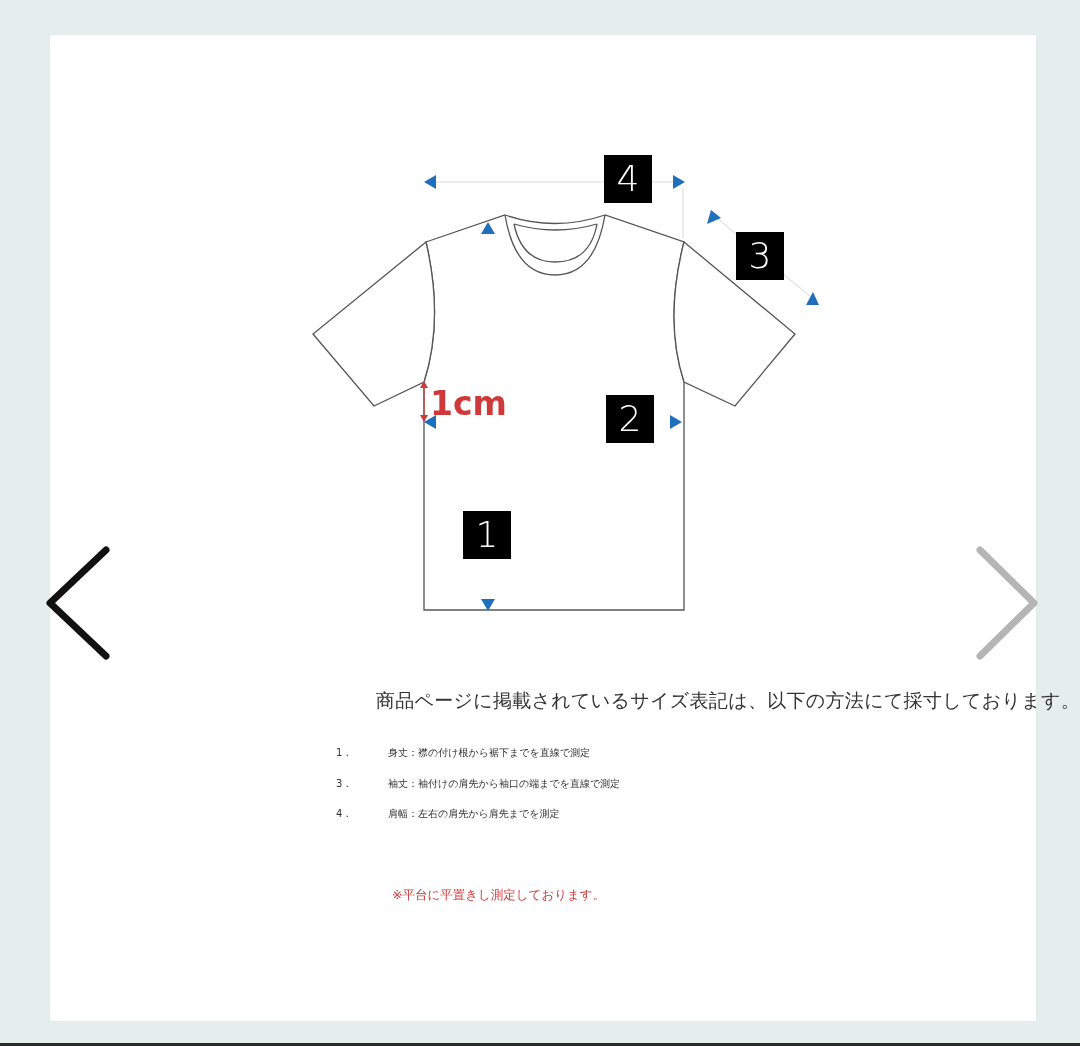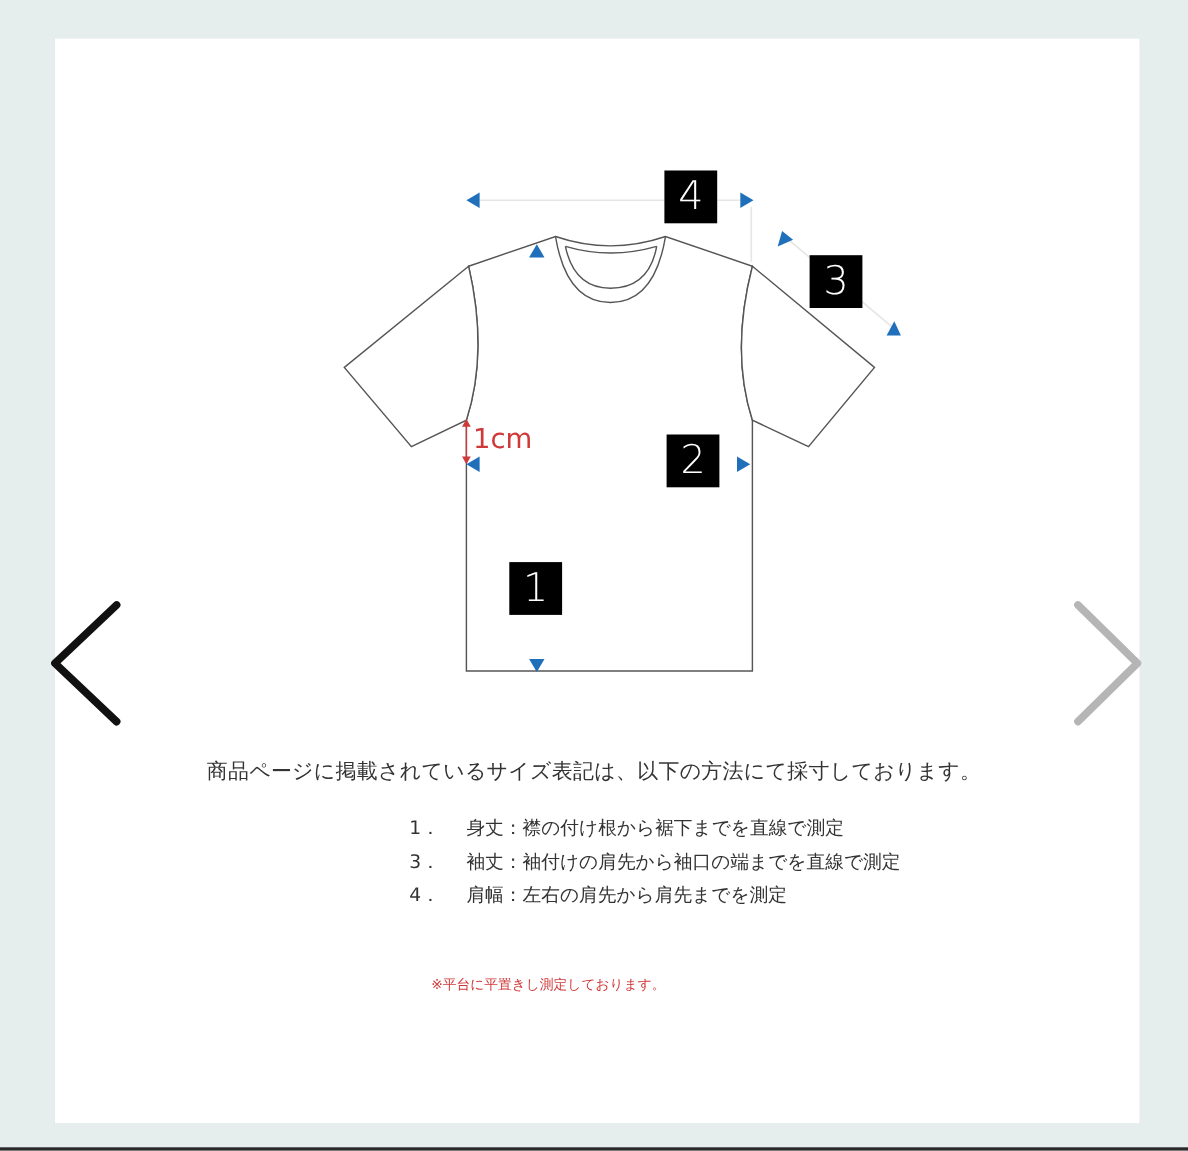--- a/index.html
+++ b/index.html
@@ -13,38 +13,38 @@
     position: absolute; left: 50px; top: 35px; width: 986px; height: 986px;
     background: #ffffff;
     box-shadow: 0 0 1px rgba(0,0,0,0.08);
   }
   .diagram { position: absolute; left: 0; top: 0; }
   .nav-arrow { position: absolute; cursor: pointer; }
   .nav-prev { left: 40px; top: 540px; width: 80px; height: 130px; }
   .nav-next { left: 968px; top: 540px; width: 80px; height: 130px; }
   .caption {
     position: absolute; left: 0; width: 1080px; top: 688px;
-    text-align: center; font-size: 19px; color: #333; letter-spacing: 0.3px;
+    text-align: right; font-size: 19px; color: #333; letter-spacing: 0.3px;
   }
   .steps {
     position: absolute; left: 336px; top: 738px;
-    font-size: 17px; color: #333; line-height: 30.5px; margin-left: 36px;
+    font-size: 10px; color: #333; line-height: 30.5px;
   }
   .steps .row { white-space: nowrap; }
   .steps .num { display: inline-block; width: 52px; }
   .notes {
     position: absolute; left: 0; width: 997px; top: 882px;
     text-align: center; font-size: 12.5px; color: #d0393a; line-height: 26px;
   }
   .label-box {
     position: absolute; background: #000; color: #fff;
     font-size: 36px; text-align: center; line-height: 48px;
     width: 48px; height: 48px; font-weight: 300;
   }
-  .cm-label { position: absolute; color: #d0393a; font-size: 25px; font-weight: 400; }
+  .cm-label { position: absolute; color: #d0393a; font-size: 33px; font-weight: 700; }
 </style>
 </head>
 <body>
 
 <div class="card"></div>
 
 <svg class="diagram" width="1080" height="1046" viewBox="0 0 1080 1046">
 
   <g stroke="#e6e6e6" stroke-width="1.5" fill="none">
     <line x1="436" y1="182" x2="674" y2="182"></line>

